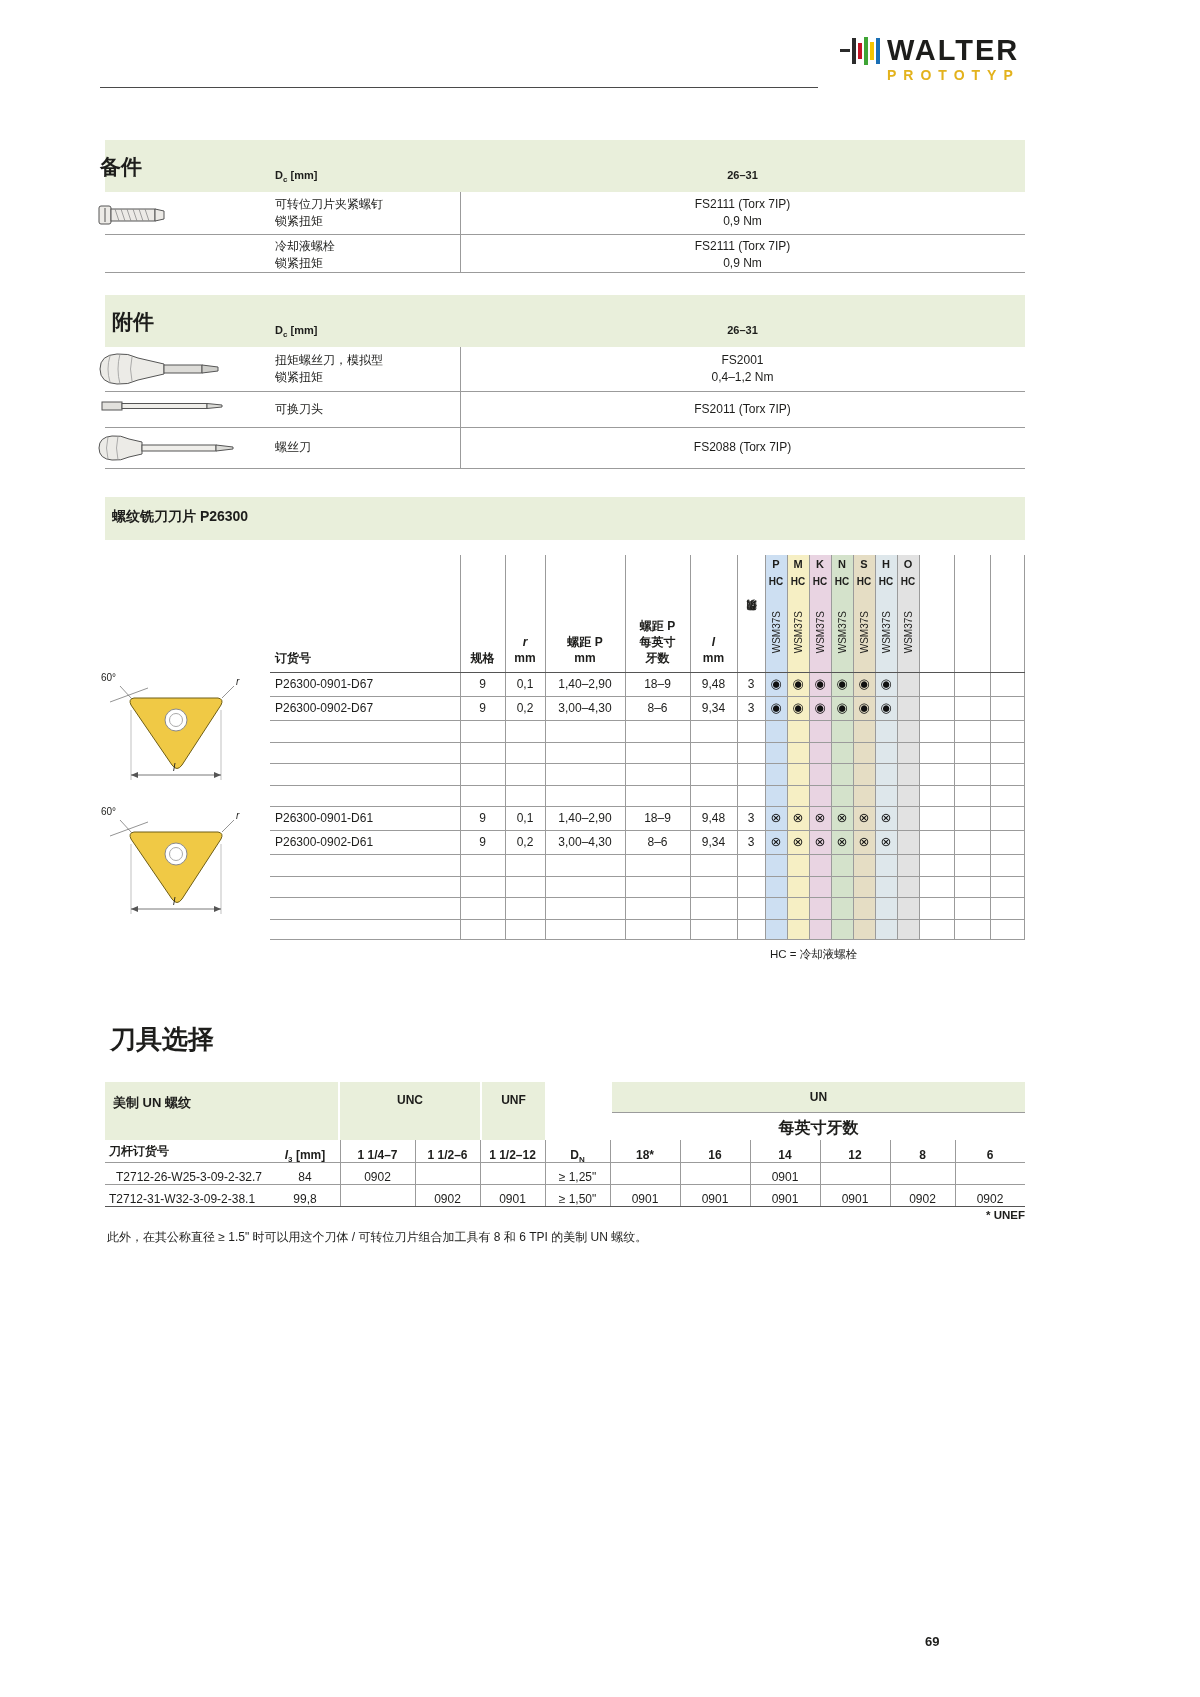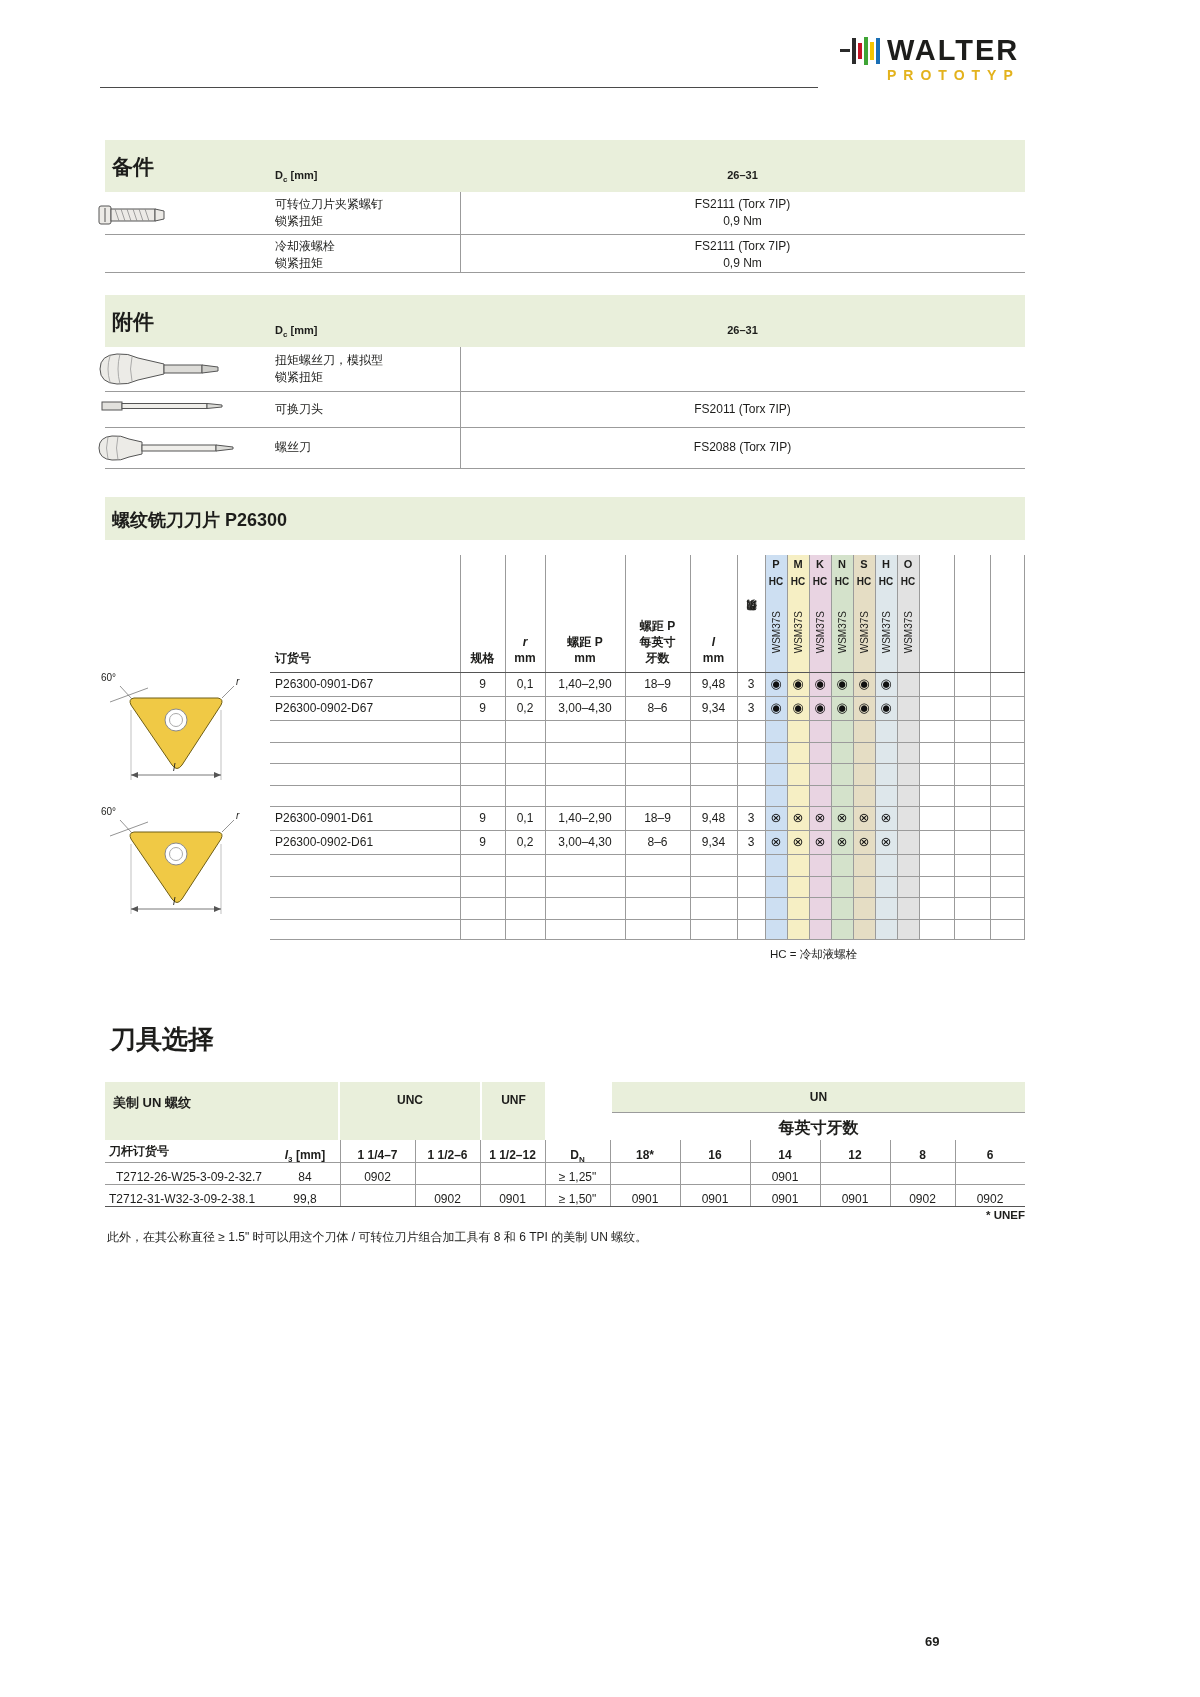--- a/index.html
+++ b/index.html
@@ -35,21 +35,21 @@
       <div style="width: 4px; height: 28px; background-color: rgb(63, 165, 53);"></div>
       <div style="width: 4px; height: 18px; background-color: rgb(245, 196, 0);"></div>
       <div style="width: 4px; height: 26px; background-color: rgb(26, 111, 181);"></div>
     </div>
     <div style="font-size:29px;font-weight:bold;letter-spacing:2px;color:#1d1d1b">WALTER</div>
   </div>
   <div style="font-size: 14px; font-weight: bold; letter-spacing: 7px; margin-left: 47px; color: rgb(227, 178, 28);">PROTOTYP</div>
 </div>
 
 <div class="x band" style="left:105px;top:140px;width:920px;height:52px"></div>
-<div class="x b" style="left:112px;top:153px;font-size:21px">备件</div>
+<div class="x b" style="left:100px;top:153px;font-size:21px">备件</div>
 <div class="x b" style="left:275px;top:169px;font-size:11px"><span>D</span><sub>c</sub><span> [mm]</span></div>
 <div class="x b c" style="left:460px;top:169px;width:565px;font-size:11px">26–31</div>
 
 <svg class="x" style="left:96px;top:196px" width="76" height="38" viewBox="0 0 76 38">
   <g stroke="#555" fill="#eceae6" stroke-width="1">
     <rect x="3" y="10" width="12" height="18" rx="2"></rect>
     <rect x="15" y="13" width="44" height="12"></rect>
     <path d="M59,13 l9,2 v8 l-9,2 z"></path>
   </g>
   <line x1="9" y1="12" x2="9" y2="26" stroke="#555"></line>
@@ -104,32 +104,34 @@
   <path d="M12,6 q-3,11 0,22 M22,5 q-3,12 0,24" fill="none" stroke="#999" stroke-width="0.8"></path>
   <rect x="46" y="14" width="74" height="6" fill="#efeeea" stroke="#555"></rect>
   <path d="M120,14 l17,2 v2 l-17,2 z" fill="#dcdcd8" stroke="#555"></path>
 </svg>
 
 <div class="x two" style="left:275px;top:352px">
   <div>扭矩螺丝刀，模拟型</div>
     <div>锁紧扭矩</div>
 </div>
 <div class="x two c" style="left:460px;top:352px;width:565px">
+  <div>FS2001</div>
+    <div>0,4–1,2 Nm</div>
 </div>
 <div class="hl" style="left:105px;top:391px;width:920px"></div>
 <div class="x" style="left:275px;top:398px;line-height:22px">可换刀头</div>
 <div class="x c" style="left:460px;top:398px;width:565px;line-height:22px">FS2011 (Torx 7IP)</div>
 <div class="hl" style="left:105px;top:427px;width:920px"></div>
 <div class="x" style="left:275px;top:436px;line-height:22px">螺丝刀</div>
 <div class="x c" style="left:460px;top:436px;width:565px;line-height:22px">FS2088 (Torx 7IP)</div>
 <div class="hl" style="left:105px;top:468px;width:920px"></div>
 <div class="vl" style="left:460px;top:347px;height:121px"></div>
 
 <div class="x band" style="left:105px;top:497px;width:920px;height:43px"></div>
-<div class="x b" style="left:112px;top:508px;font-size:18px">螺纹铣刀刀片 P26300</div>
+<div class="x b" style="left:112px;top:508px;font-size:14px">螺纹铣刀刀片 P26300</div>
 
 <svg class="x" style="left:98px;top:668px" width="155" height="118" viewBox="0 0 155 118">
   <text x="3" y="13" font-size="10" fill="#1d1d1b">60°</text>
   <line x1="12" y1="34" x2="50" y2="20" stroke="#666" stroke-width="0.7"></line>
   <line x1="22" y1="18" x2="44" y2="42" stroke="#666" stroke-width="0.7"></line>
   <path d="M36,30 L120,30 Q126,31 123,37 L84,97 Q79,104 74,97 L33,37 Q30,31 36,30 Z" fill="#f0c945" stroke="#6f5e16" stroke-width="1"></path>
   <circle cx="78" cy="52" r="11" fill="#fff" stroke="#8a8a8a"></circle>
   <circle cx="78" cy="52" r="6.5" fill="none" stroke="#aaa"></circle>
   <text x="138" y="17" font-size="10" font-style="italic" fill="#1d1d1b">r</text>
   <line x1="136" y1="18" x2="124" y2="30" stroke="#666" stroke-width="0.7"></line>

